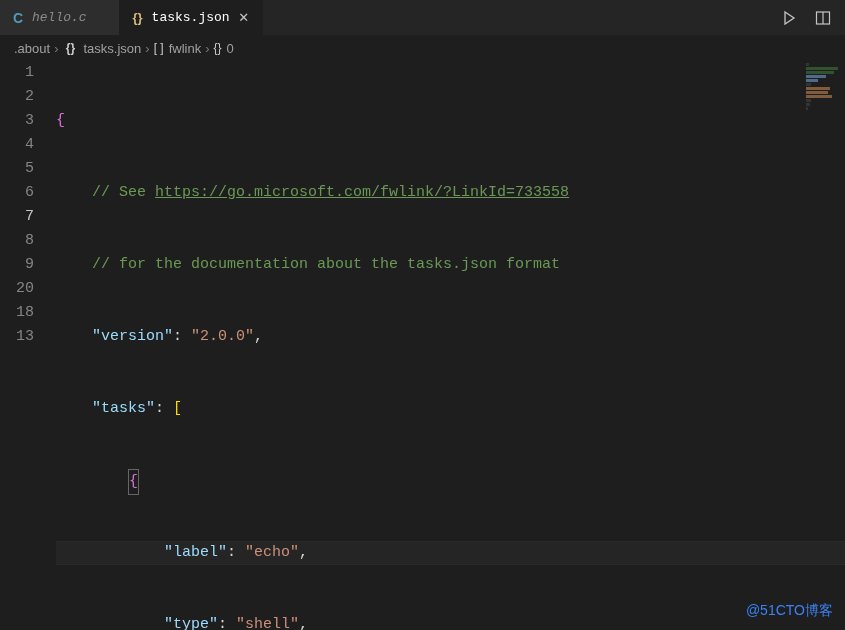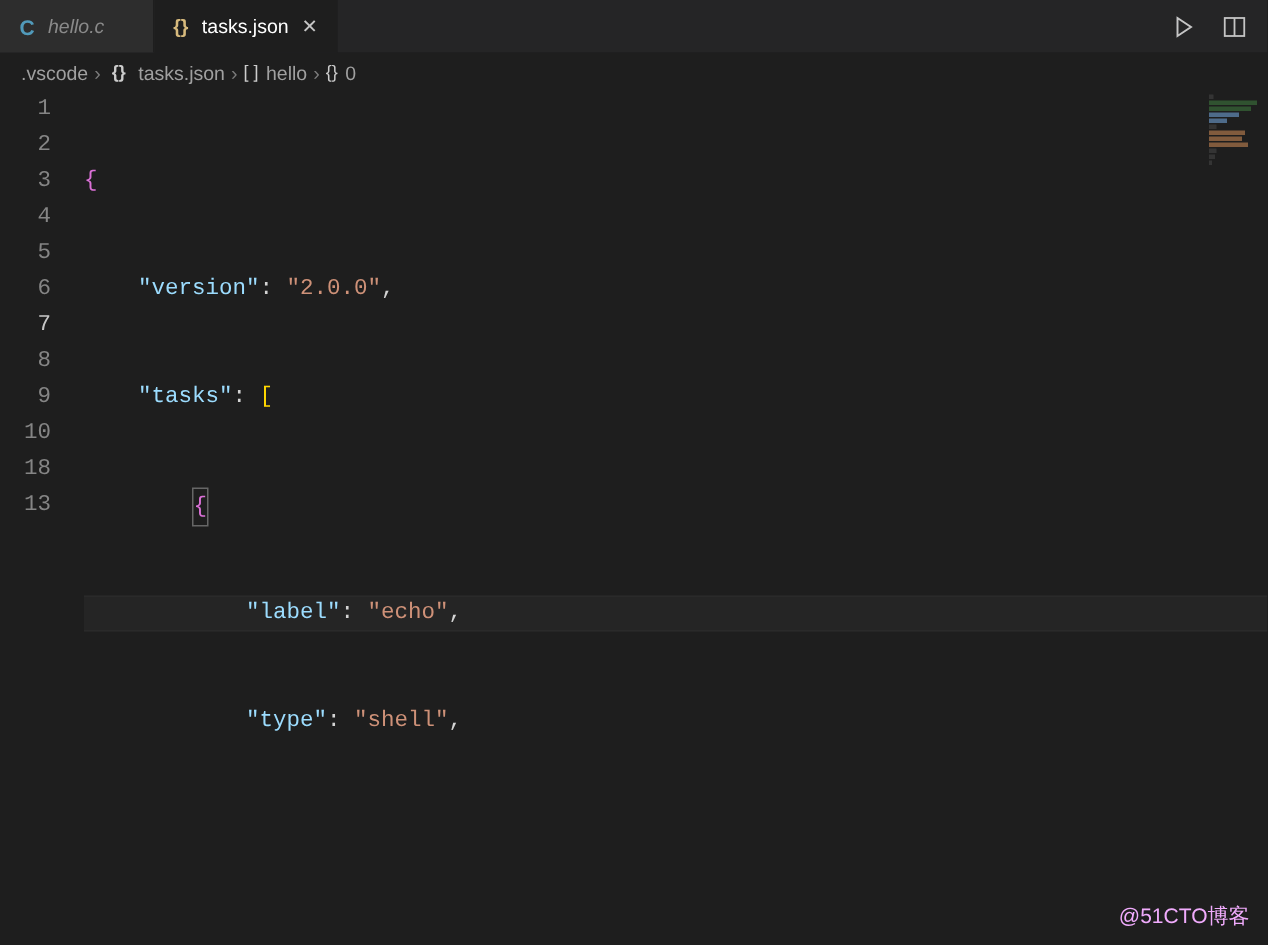--- a/index.html
+++ b/index.html
@@ -30,21 +30,21 @@
     background: #2d2d2d;
     border-right: 1px solid #1e1e1e;
     cursor: pointer;
     font-style: italic;
   }
   .tab.active {
     background: #1e1e1e;
     color: #ffffff;
     font-style: normal;
   }
-  .tab .label { white-space: nowrap; }
+  .tab .label { white-space: nowrap; font-family: Liberation Mono, monospace; }
   .tab .close {
     width: 16px; height: 16px;
     display: flex; align-items: center; justify-content: center;
     color: #c5c5c5;
     visibility: hidden;
   }
   .tab.active .close { visibility: visible; }
   .tabbar-spacer { flex: 1; }
   .tabbar-actions {
     display: flex; align-items: center; gap: 18px;
@@ -128,21 +128,21 @@
     height:3px; margin:1px 2px;
     background:#3a3a3a;
   }
   .minimap .ml.a { background:#356035; width:80%; }
   .minimap .ml.b { background:#5a7fa6; width:50%; }
   .minimap .ml.c { background:#9a6b45; width:60%; }
 
   
   .watermark {
     position:absolute; right:12px; bottom:10px;
-    color:#f0abfc; font-size:14px;
+    color:#3b82f6; font-size:14px;
     font-family: "Segoe UI", Arial, sans-serif;
   }
   
   .bracket-match {
     border:1px solid #666; display:inline-block;
   }
 
   svg { display:block; }
 </style>
 </head>
@@ -170,57 +170,59 @@
       <svg width="16" height="16" viewBox="0 0 16 16">
           <rect x="1.5" y="2" width="13" height="12" fill="none" stroke="#c5c5c5" stroke-width="1.2"></rect>
           <line x1="8" y1="2" x2="8" y2="14" stroke="#c5c5c5" stroke-width="1.2"></line>
         </svg>
     </span>
   </div>
 </div>
 
 <div class="breadcrumbs">
   <span class="crumb">
-    <span>.vscode</span>
+    <span>.about</span>
   </span>
   <span class="chev">›</span>
   <span class="crumb">
     <span class="crumb-icon braces json-braces" style="color:#cccccc;">{}</span>
     <span>tasks.json</span>
   </span>
   <span class="chev">›</span>
   <span class="crumb">
     <span class="crumb-icon brackets">[ ]</span>
-    <span>hello</span>
+    <span>fwlink</span>
   </span>
   <span class="chev">›</span>
   <span class="crumb">
     <span class="crumb-icon braces">{}</span>
     <span>0</span>
   </span>
 </div>
 
 <div class="editor-wrap">
   <div class="gutter">
     <div class="ln">1</div>
     <div class="ln">2</div>
     <div class="ln">3</div>
     <div class="ln">4</div>
     <div class="ln">5</div>
     <div class="ln">6</div>
     <div class="ln active">7</div>
     <div class="ln">8</div>
     <div class="ln">9</div>
-    <div class="ln">10</div>
+    <div class="ln">20</div>
     <div class="ln">18</div>
     <div class="ln">13</div>
   </div>
 
   <div class="code">
     <div class="line"><span class="tk-brace">{</span></div>
+    <div class="line">    <span class="tk-comment">// See </span><span class="tk-link">https://go.microsoft.com/fwlink/?LinkId=733558</span></div>
+    <div class="line">    <span class="tk-comment">// for the documentation about the tasks.json format</span></div>
     <div class="line">    <span class="tk-key">"version"</span><span class="tk-punc">: </span><span class="tk-string">"2.0.0"</span><span class="tk-punc">,</span></div>
     <div class="line">    <span class="tk-key">"tasks"</span><span class="tk-punc">: </span><span class="tk-bracket">[</span></div>
     <div class="line">        <span class="tk-brace bracket-match">{</span></div>
     <div class="line active"><span class="hl-line-border"></span>            <span class="tk-key">"label"</span><span class="tk-punc">: </span><span class="tk-string">"echo"</span><span class="tk-punc">,</span></div>
     <div class="line">            <span class="tk-key">"type"</span><span class="tk-punc">: </span><span class="tk-string">"shell"</span><span class="tk-punc">,</span></div>
     
     
     
     
   </div>

